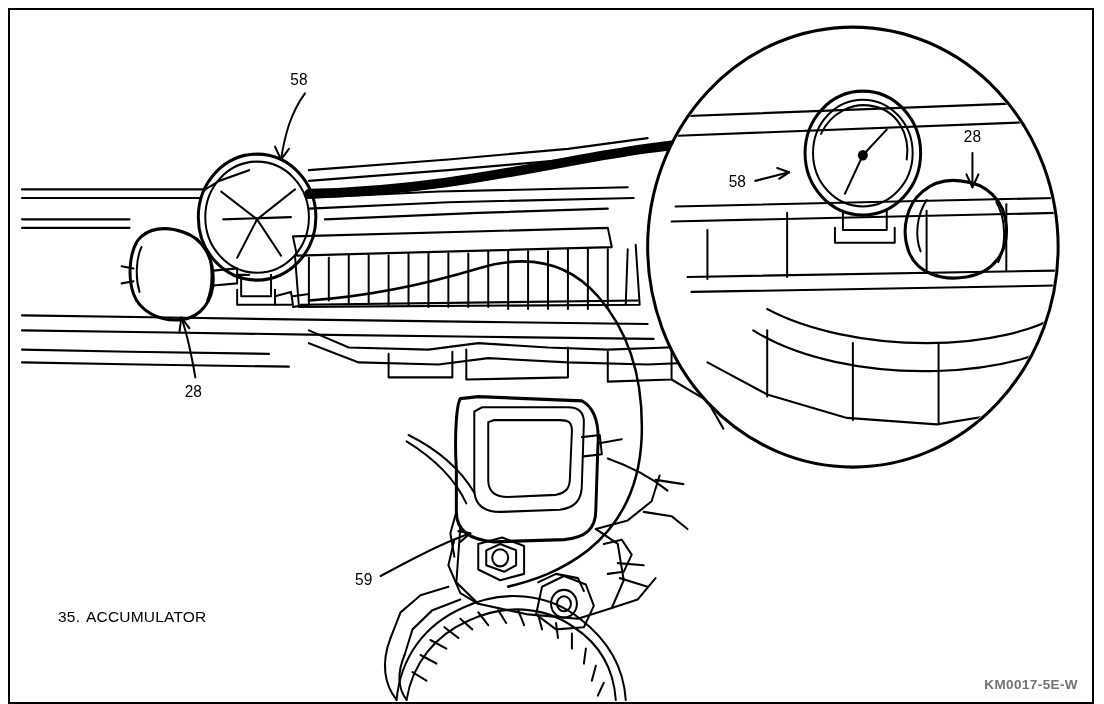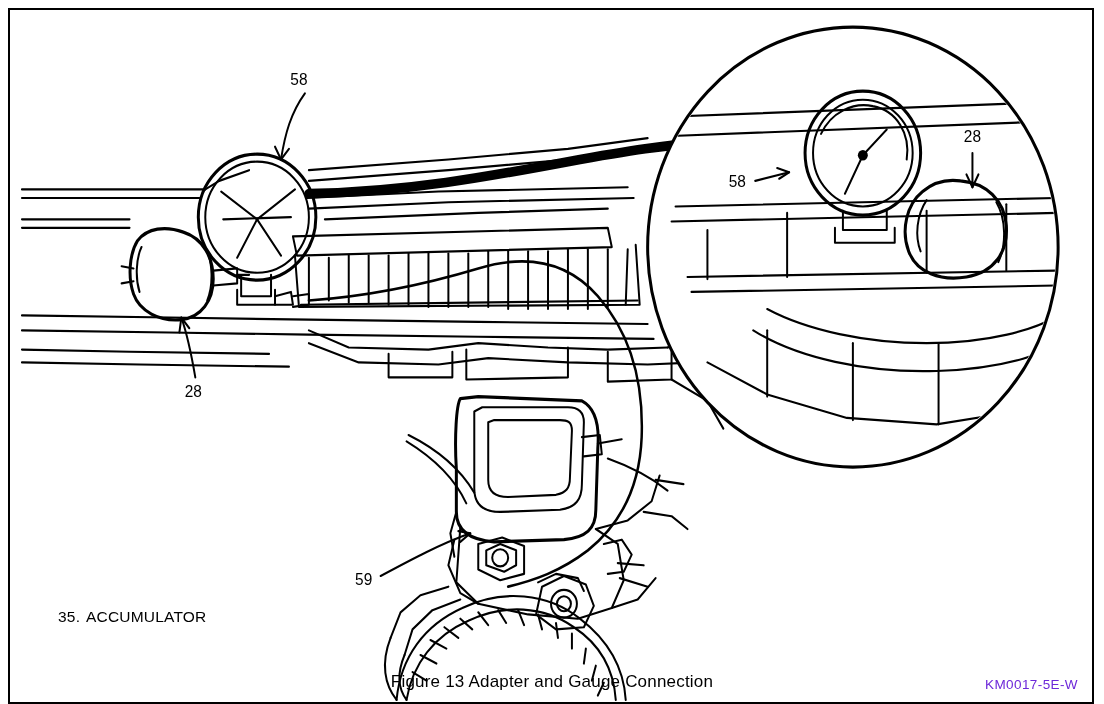--- a/index.html
+++ b/index.html
@@ -54,23 +54,23 @@
   }
   .legend-num {
     display: inline-block;
     width: 28px;
   }
   .drawing-code {
     position: absolute;
     right: 14px;
     bottom: 10px;
     font-size: 13.5px;
-    font-weight: normal;
+    font-weight: bold;
     letter-spacing: 0.4px;
-    color: #6d28d9;
+    color: #737373;
     margin-left: 15px;
   }
   .caption {
     position: absolute;
     left: 0;
     top: 672px;
     width: 1104px;
     text-align: center;
     font-size: 17px;
     color: #000;
@@ -314,14 +314,13 @@
 
     <div class="legend">
       <span class="legend-line"><span class="legend-num">35.</span><span>ACCUMULATOR</span></span>
       
       
     </div>
 
     <div class="drawing-code">KM0017-5E-W</div>
   </div>
 
-  <div class="caption">Figure 13 Adapter and Gauge Connection</div>
 </div>
 
 </body></html>

